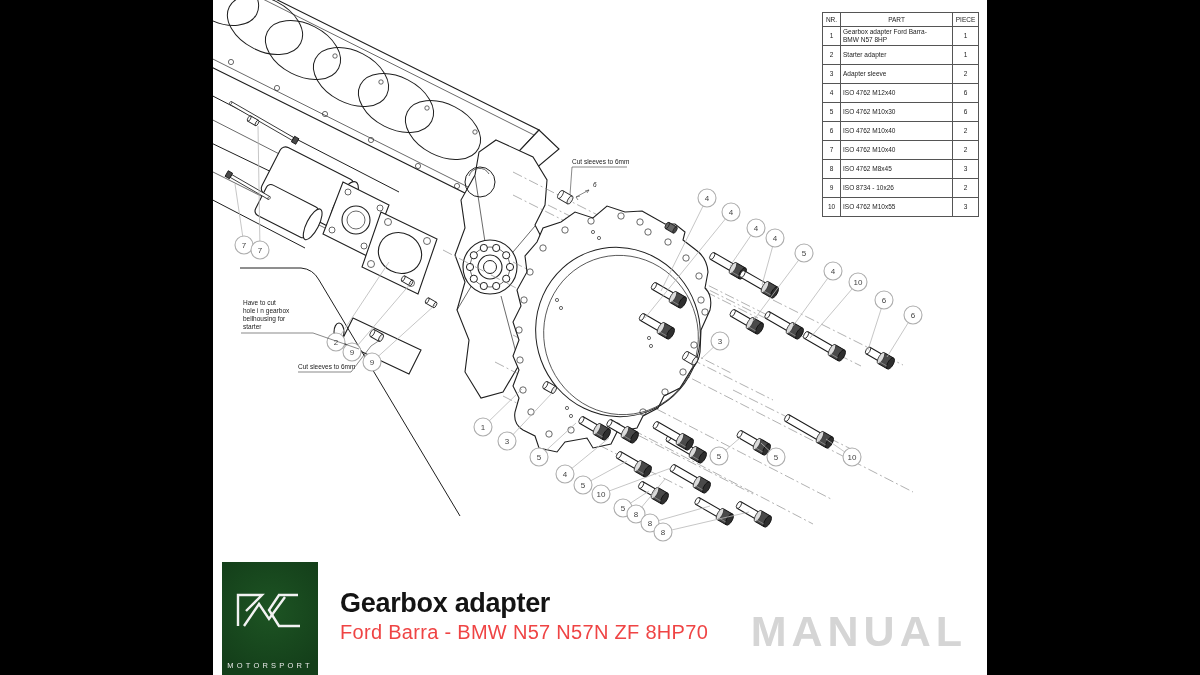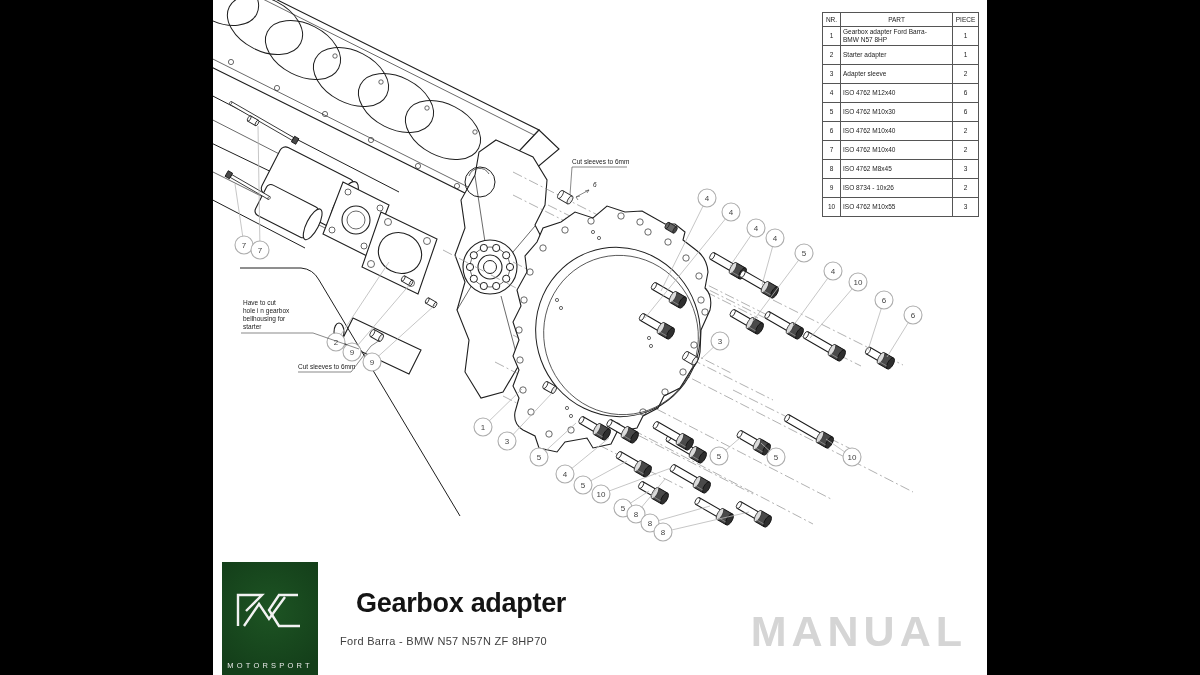--- a/index.html
+++ b/index.html
@@ -17,22 +17,22 @@
   #parts-table td.part{text-align:left;white-space:pre-line;}
   .col-nr{width:18px}.col-part{width:112px}.col-piece{width:26px}
 
   
   #logo{position:absolute;left:9px;top:562px;width:96px;height:117px;
     background:radial-gradient(circle at 50% 42%, #1d5423 0%, #143f1a 80%);}
   #logo svg{position:absolute;left:0;top:6px;}
   #logo-text{position:absolute;left:0;right:0;bottom:9px;text-align:center;color:#e9e9e9;
     font-size:7.5px;letter-spacing:3.2px;}
   #title-block{position:absolute;left:127px;top:588px;}
-  #doc-title{font-size:27px;font-weight:800;color:#141414;letter-spacing:-0.3px;line-height:30px;margin-left:16px;}
-  #doc-subtitle{font-size:11px;color:#404040;margin-top:17px;letter-spacing:0.3px;}
+  #doc-title{font-size:27px;font-weight:800;color:#141414;letter-spacing:-0.3px;line-height:30px;}
+  #doc-subtitle{font-size:20px;color:#ef4444;margin-top:3px;letter-spacing:0.3px;}
   #watermark{position:absolute;right:20px;bottom:22px;font-size:43px;font-weight:600;
     color:#d5d5d5;letter-spacing:5px;line-height:1;margin-left:29px;}
 
   
   .ln{stroke:#1f1f1f;fill:none;stroke-width:1;}
   .thin{stroke:#2a2a2a;fill:none;stroke-width:0.7;}
   .wht{fill:#fff;stroke:#1f1f1f;stroke-width:1.1;}
   .dash{stroke:#8f8f8f;stroke-width:0.7;fill:none;stroke-dasharray:10 3 2 3;}
   .leader{stroke:#b8b8b8;stroke-width:0.8;fill:none;}
   .balloon{fill:#fff;stroke:#adadad;stroke-width:1.1;}

